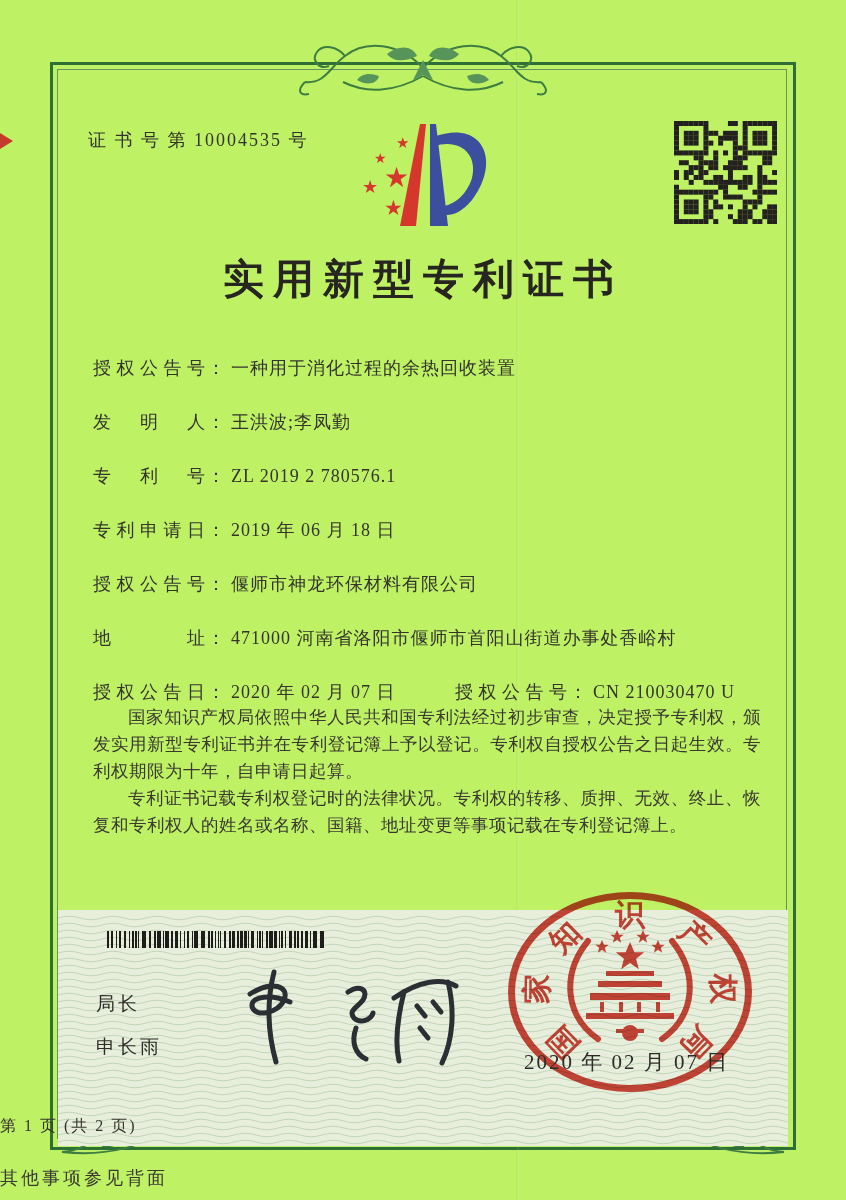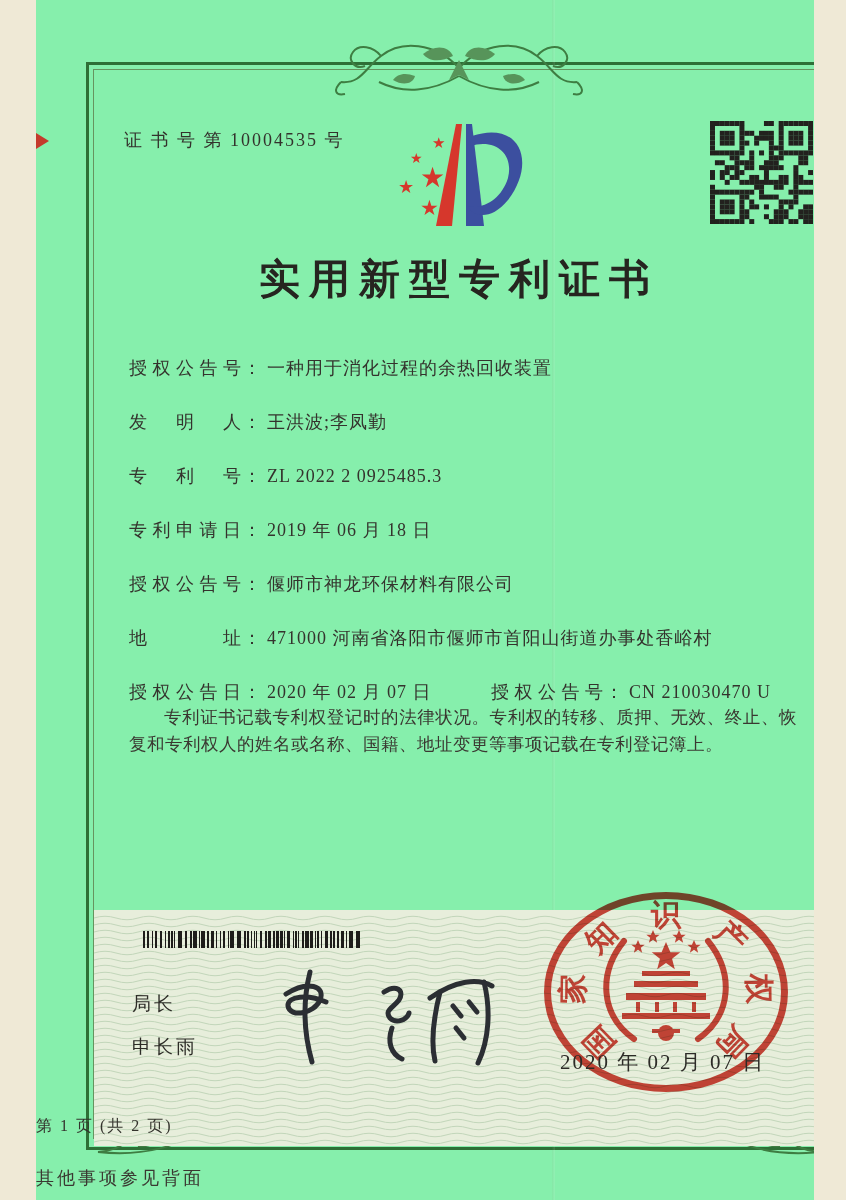--- a/index.html
+++ b/index.html
@@ -1,17 +1,17 @@
 <!DOCTYPE html>
 <html><head>
 <meta charset="utf-8">
 <style>
   html,body{margin:0;padding:0;}
   body{width:846px;height:1200px;background:#efe9d6;font-family:"Liberation Serif","DejaVu Serif",serif;}
-  .page{position:relative;width:778px;height:1200px;background:#86efac;overflow:hidden;color:#2f2e29;margin-left:36px;}
+  .page{position:relative;width:846px;height:1200px;background:#bef264;overflow:hidden;color:#2f2e29;}
   .crease{position:absolute;left:516px;top:0;width:3px;height:100%;background:linear-gradient(to right,rgba(120,110,80,0.07),rgba(255,255,255,0.10));pointer-events:none;}
 
   
   .border-outer{position:absolute;left:50px;top:62px;width:740px;height:1082px;border:3px solid #2e6f36;}
   .border-inner{position:absolute;left:57px;top:69px;width:728px;height:1068px;border:1px solid #66945f;}
 
   
   .band{position:absolute;left:58px;top:910px;width:730px;height:236px;background:#e7eedb;}
   .band svg{position:absolute;left:0;top:0;}
   .band path{fill:none;stroke:#c2d6ba;stroke-width:1;}
@@ -406,40 +406,41 @@
   <div class="main-title">实用新型专利证书</div>
 
   <div class="fields">
     <div class="frow">
       <span class="flabel">授权公告号</span><span class="fcolon">：</span><span class="fvalue">一种用于消化过程的余热回收装置</span>
     </div>
     <div class="frow">
       <span class="flabel">发明人</span><span class="fcolon">：</span><span class="fvalue">王洪波;李凤勤</span>
     </div>
     <div class="frow">
-      <span class="flabel">专利号</span><span class="fcolon">：</span><span class="fvalue">ZL 2022 2 0925485.3</span>
+      <span class="flabel">专利号</span><span class="fcolon">：</span><span class="fvalue">ZL 2019 2 780576.1</span>
     </div>
     <div class="frow">
       <span class="flabel">专利申请日</span><span class="fcolon">：</span><span class="fvalue">2019 年 06 月 18 日</span>
     </div>
     <div class="frow">
       <span class="flabel">授权公告号</span><span class="fcolon">：</span><span class="fvalue">偃师市神龙环保材料有限公司</span>
     </div>
     <div class="frow">
       <span class="flabel">地址</span><span class="fcolon">：</span><span class="fvalue">471000 河南省洛阳市偃师市首阳山街道办事处香峪村</span>
     </div>
     <div class="frow">
       <span class="flabel">授权公告日</span><span class="fcolon">：</span><span class="fvalue">2020 年 02 月 07 日</span>
       <span class="g2">
         <span class="flabel">授权公告号</span><span class="fcolon">：</span><span class="fvalue">CN 210030470 U</span>
       </span>
     </div>
   </div>
 
   <div class="paras">
+    <p>国家知识产权局依照中华人民共和国专利法经过初步审查，决定授予专利权，颁发实用新型专利证书并在专利登记簿上予以登记。专利权自授权公告之日起生效。专利权期限为十年，自申请日起算。</p>
     <p>专利证书记载专利权登记时的法律状况。专利权的转移、质押、无效、终止、恢复和专利权人的姓名或名称、国籍、地址变更等事项记载在专利登记簿上。</p>
   </div>
 
   <svg class="barcode" id="barcode" viewBox="0 0 222 17">
       <rect x="0" y="0" width="2" height="17"></rect>
       <rect x="4" y="0" width="2" height="17"></rect>
       <rect x="9" y="0" width="1" height="17"></rect>
       <rect x="12" y="0" width="2" height="17"></rect>
       <rect x="17" y="0" width="2" height="17"></rect>
       <rect x="22" y="0" width="1" height="17"></rect>

